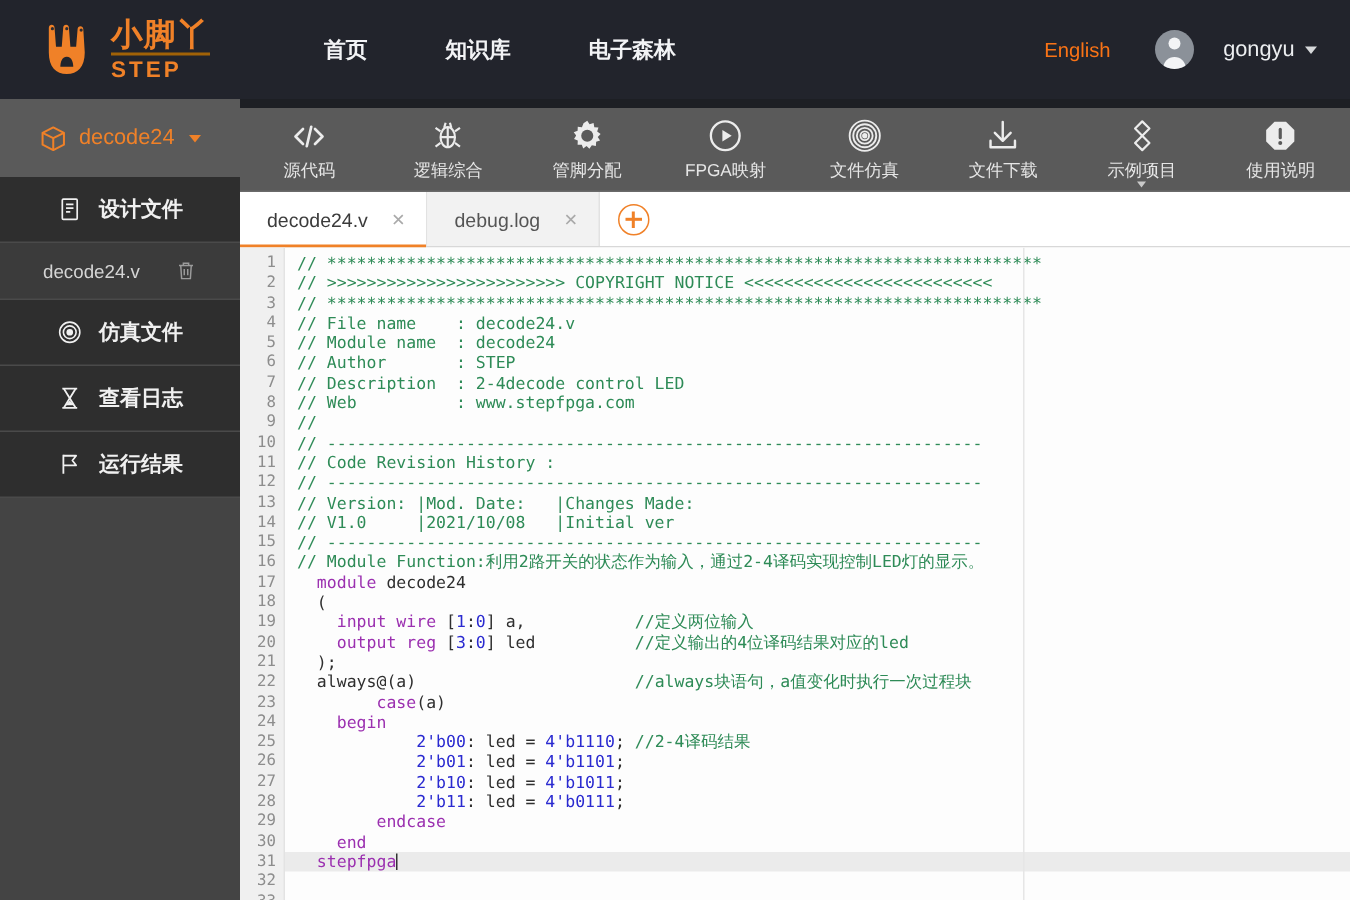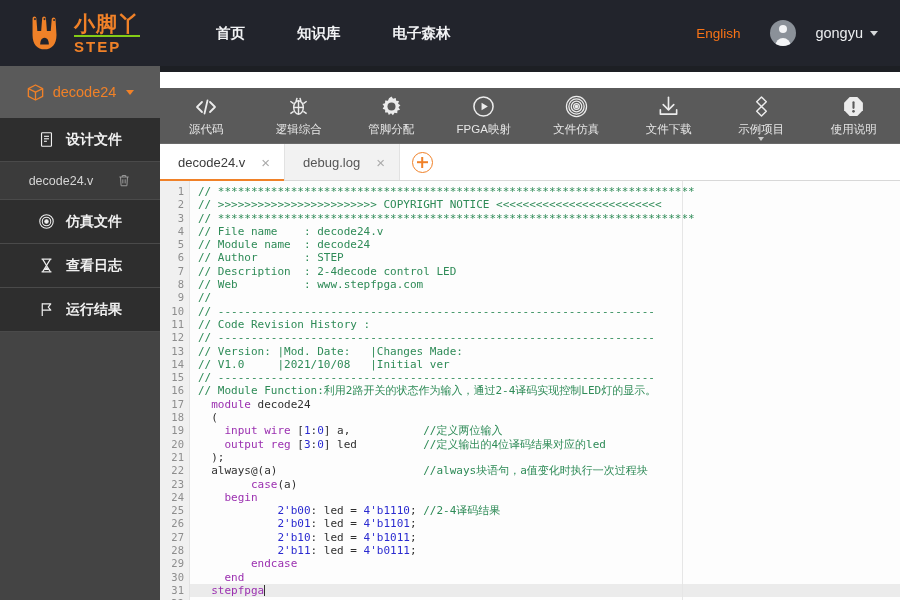--- a/index.html
+++ b/index.html
@@ -13,21 +13,21 @@
 
   
   .topnav {
     height: 66px; background: #22242c; display: flex; align-items: center;
     flex: 0 0 66px; position: relative;
   }
   .logo-wrap { display: flex; align-items: center; padding-left: 22px; width: 160px; }
   .logo-mark { width: 46px; height: 46px; position: relative; flex: 0 0 46px; }
   .logo-text { margin-left: 6px; line-height: 1; }
   .logo-cn { color: #f08128; font-size: 21px; font-weight: bold; letter-spacing: 1px;
-             border-bottom: 2px solid #84cc16; padding-bottom: 1px; display: inline-block; }
+             border-bottom: 2px solid #a16207; padding-bottom: 1px; display: inline-block; }
   .logo-en { color: #f08128; font-size: 15px; font-weight: bold; letter-spacing: 2px;
              display: block; text-align: left; margin-top: 2px; }
   .navlinks { display: flex; align-items: center; margin-left: 30px; }
   .navlink { color: #f2f3f5; font-size: 14.5px; font-weight: bold; padding: 0 26px;
              cursor: pointer; white-space: nowrap; }
   .navright { margin-left: auto; display: flex; align-items: center; padding-right: 22px; }
   .lang { color: #f97316; font-size: 13.5px; cursor: pointer; margin-right: 30px; }
   .userbox { display: flex; align-items: center; cursor: pointer; }
   .avatar { width: 26px; height: 26px; border-radius: 50%; background: #8b9199;
             position: relative; flex: 0 0 26px; overflow: hidden; }
@@ -57,21 +57,21 @@
   .side-sub { height: 38px; display: flex; align-items: center; justify-content: center;
               background: #3b3b3b; border-bottom: 1px solid #4a4a4a; cursor: pointer; }
   .side-sub .ss-label { color: #d5d5d5; font-size: 12.5px; }
   .side-sub .ss-trash { width: 14px; height: 15px; margin-left: 24px; flex:0 0 14px; cursor:pointer; }
   .side-fill { flex: 1; background: #444444; }
 
   
   .main { flex: 1; display: flex; flex-direction: column; min-width: 0; background: #fff; }
   .topstrip { height: 6px; background: #1d1f24; flex: 0 0 6px; }
   .toolbar { height: 56px; flex: 0 0 56px; background: #5a5a5a; display: flex;
-             align-items: center; border-bottom: 1px solid #6a6a6a; margin-top: 16px; }
+             align-items: center; border-bottom: 1px solid #6a6a6a; }
   .tool { flex: 1; height: 100%; display: flex; flex-direction: column; align-items: center;
           justify-content: center; cursor: pointer; position: relative; }
   .tool .tb-ico { height: 24px; display: flex; align-items: center; justify-content: center; margin-bottom: 3px; }
   .tool .tb-lbl { color: #e6e6e6; font-size: 11.5px; white-space: nowrap; }
   .tool .tb-caret { position: absolute; bottom: 2px; left: 50%; transform: translateX(-50%);
         width:0;height:0;border-left:3.5px solid transparent;border-right:3.5px solid transparent;
         border-top:4px solid #c9c9c9; }
 
   
   .tabbar { height: 37px; flex: 0 0 37px; background: #ffffff; display: flex; align-items: stretch;

